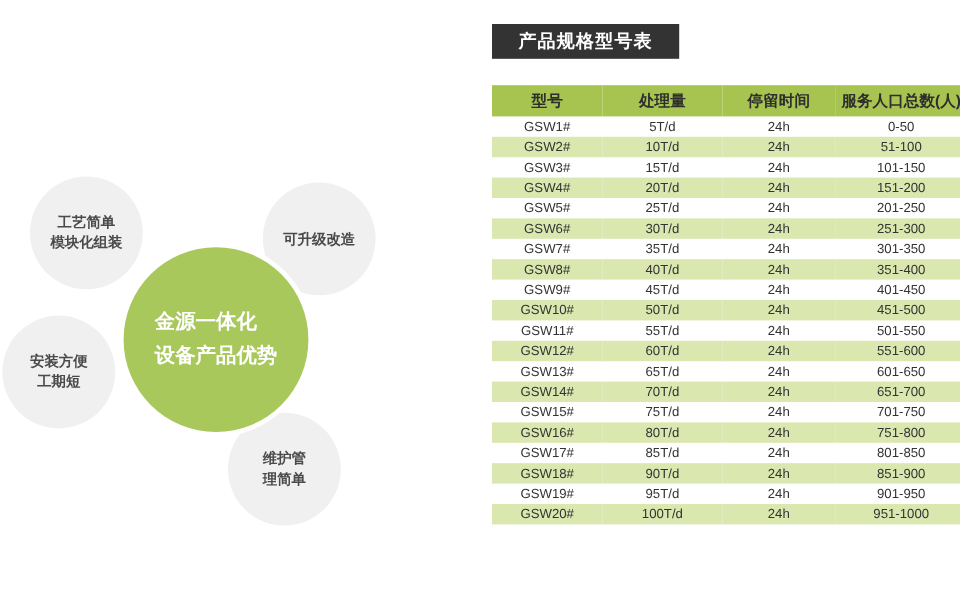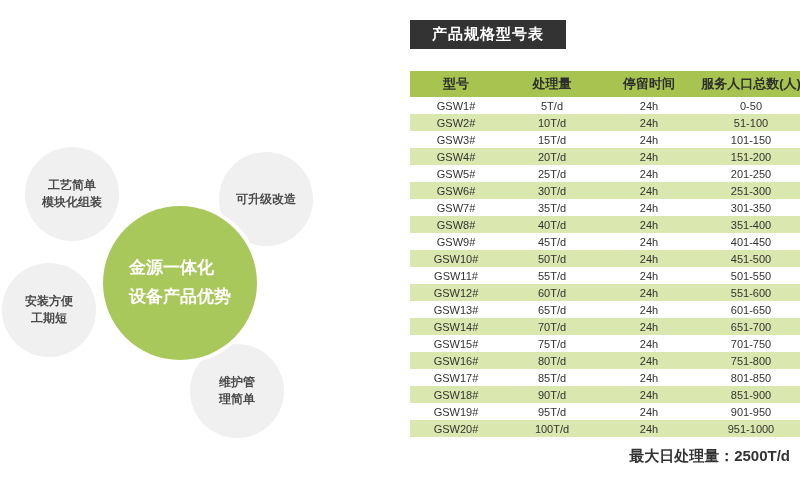--- a/index.html
+++ b/index.html
@@ -255,16 +255,15 @@
             <td>901-950</td>
           </tr>
           <tr>
             <td>GSW20#</td>
             <td>100T/d</td>
             <td>24h</td>
             <td>951-1000</td>
           </tr>
         </tbody>
     </table>
-    <div class="footer-note">最大日处理量：2500T/d</div>
   </div>
 
 </div>
 
 </body></html>

